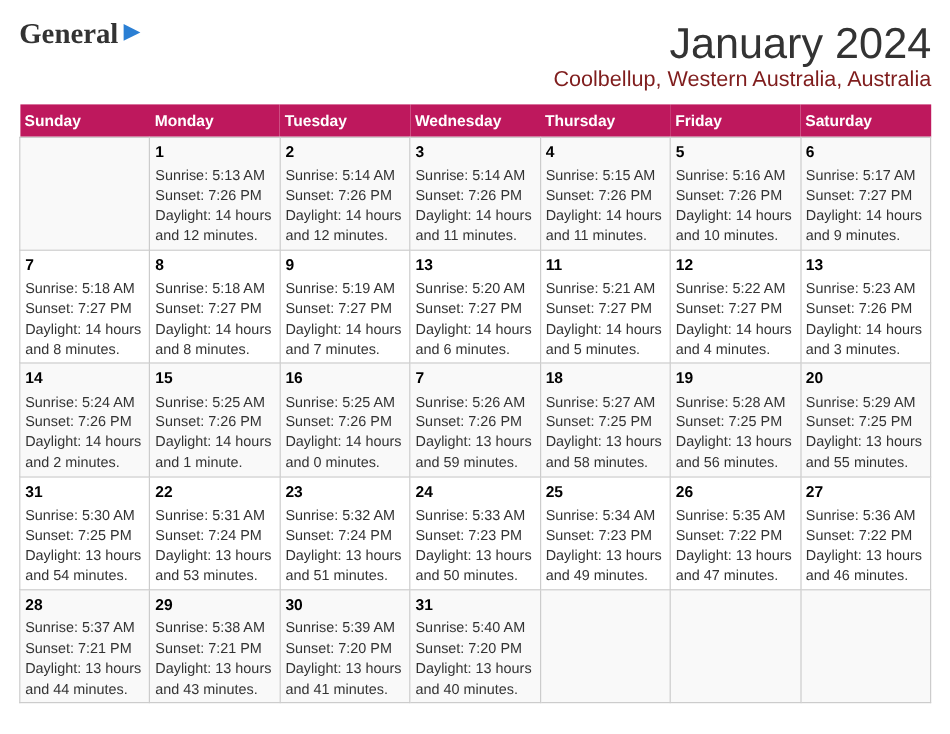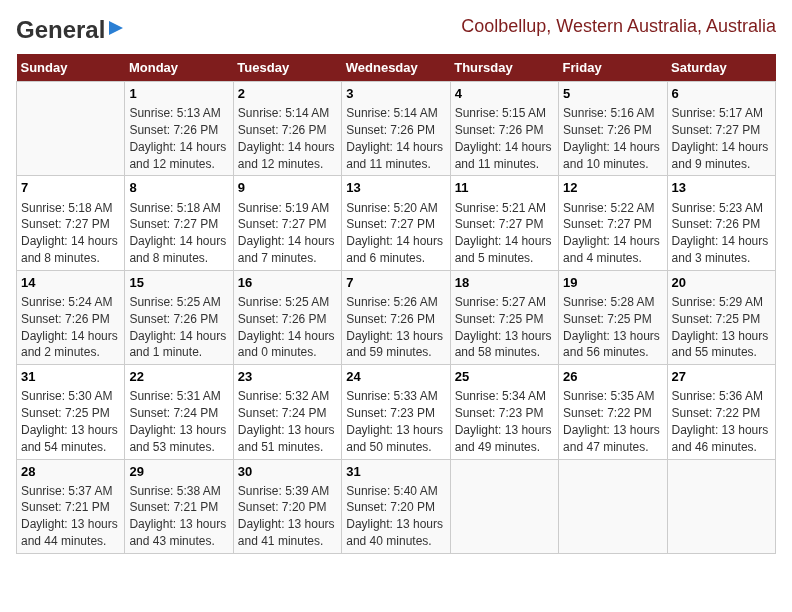--- a/index.html
+++ b/index.html
@@ -33,21 +33,21 @@
       font-size: 18px;
       font-weight: normal;
       color: #7f1d1d;
     }
     table {
       width: 100%;
       border-collapse: collapse;
       font-size: 11px;
     }
     thead tr th {
-      background: #7f1d1d;
+      background: #be185d;
       color: #fff;
       padding: 6px 4px;
       text-align: left;
       font-size: 13px;
       font-weight: bold;
     }
     tbody tr td {
       border: 1px solid #ccc;
       vertical-align: top;
       padding: 3px 4px;
@@ -70,29 +70,30 @@
       color: #333;
       font-size: 12px;
     }
   </style>
 </head>
 <body>
 
 <div class="header">
   <div class="logo-wrapper">
     <div style="display:flex;align-items:center;">
-      <span style="font-size:24px;font-weight:bold;color:#333;">General</span>
+      <span style="font-size:24px;font-weight:bold;color:#333;font-family:Liberation Serif, serif;">General</span>
       <span style="display:inline-block;margin-left:2px;">
         <svg width="18" height="18" viewBox="0 0 18 18">
             <polygon points="2,2 16,9 2,16" fill="#2b7fd4"></polygon>
           </svg>
       </span>
     </div>
   </div>
   <div class="title-block">
+    <h1>January 2024</h1>
     <h2>Coolbellup, Western Australia, Australia</h2>
   </div>
 </div>
 
 <table>
   <thead>
     <tr id="header-row">
         <th>Sunday</th>
         <th>Monday</th>
         <th>Tuesday</th>

